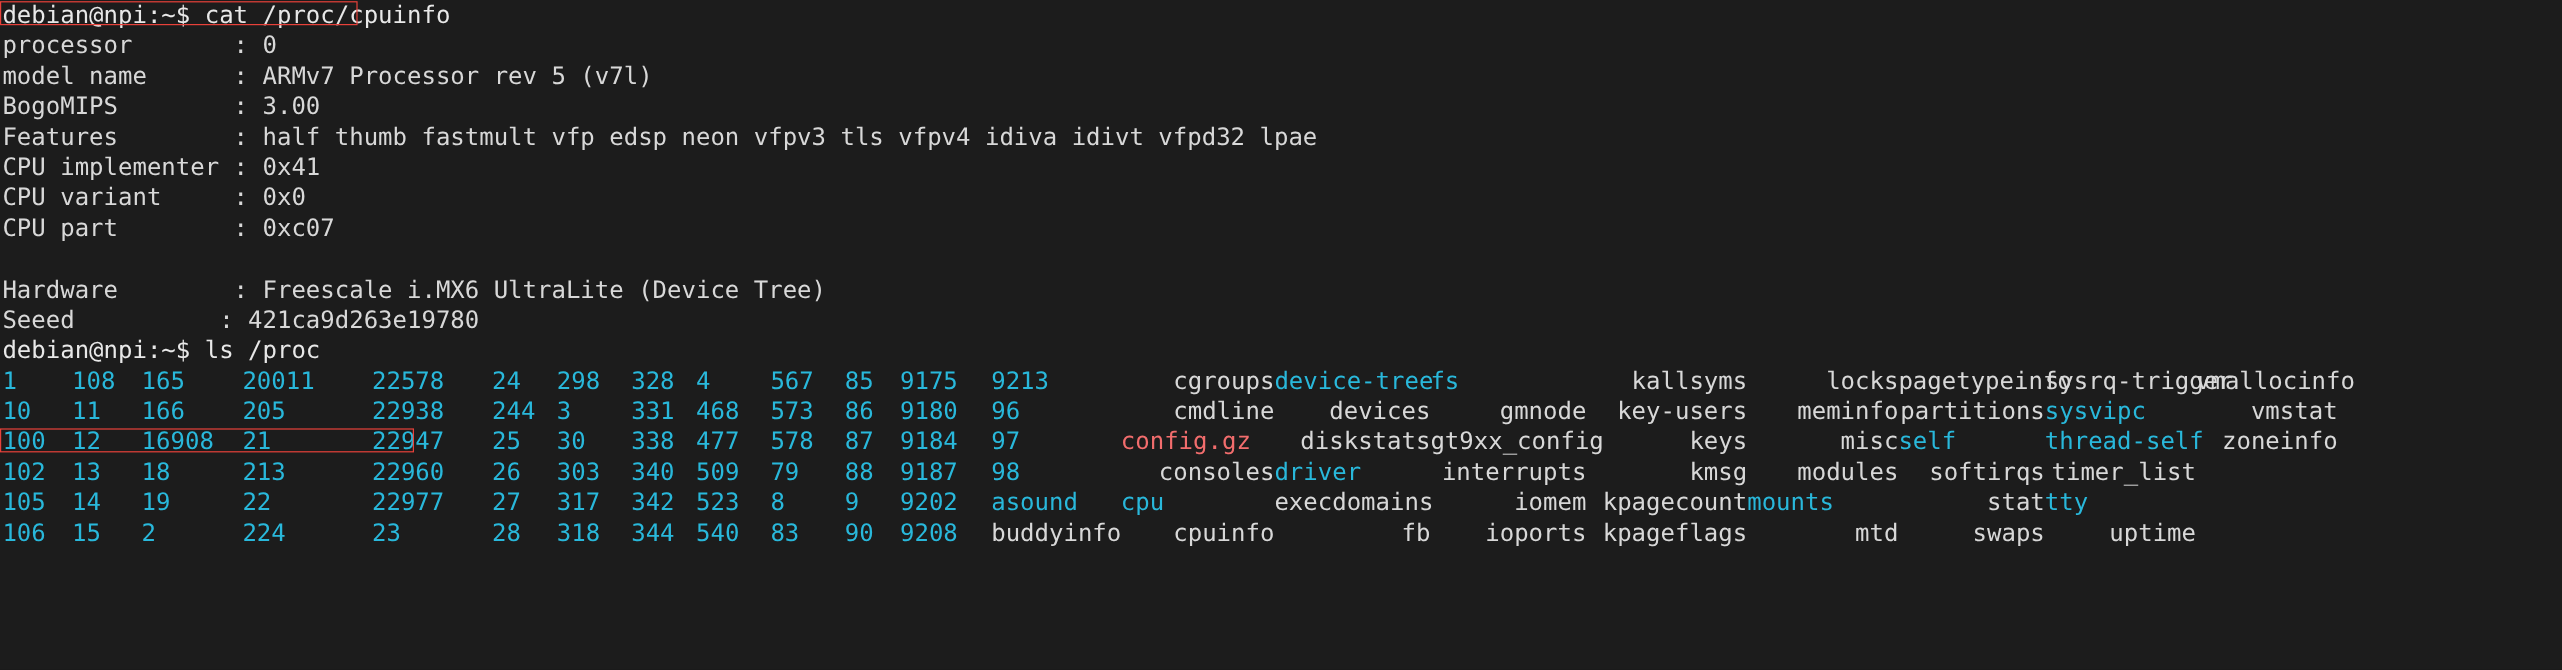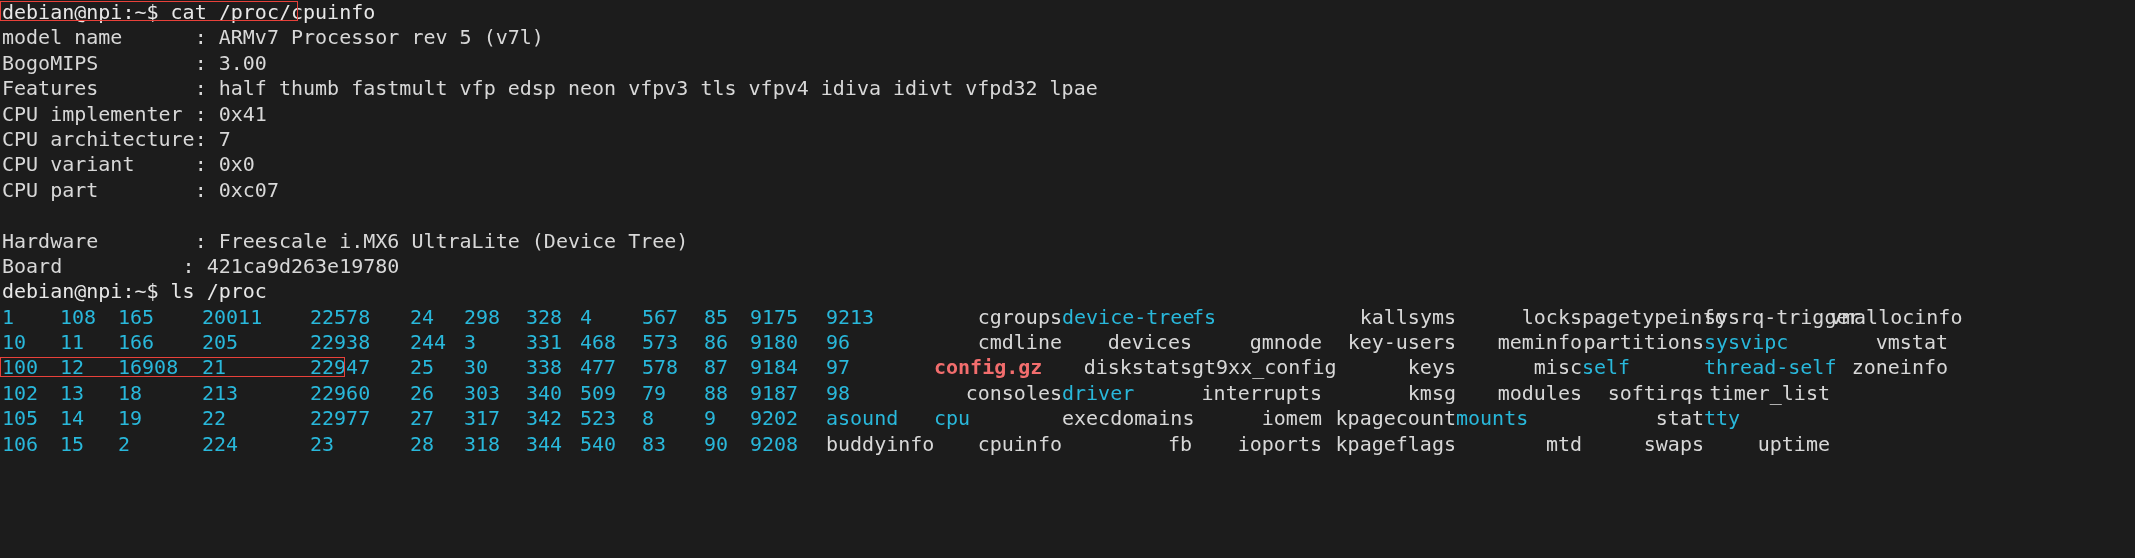--- a/index.html
+++ b/index.html
@@ -29,21 +29,21 @@
     color: #d8d8d8;
     height: 25.4px;
     padding-left: 2px;
     box-sizing: border-box;
   }
   .line.blank { color: transparent; }
 
   
   .c-default { color: #d8d8d8; text-align: right; }
   .c-dir     { color: #29b8db; }
-  .c-archive { color: #f26d6d; font-weight: bold; }
+  .c-archive { color: #f26d6d; }
   .c-prompt  { color: #e8e8e8; }
 
   
   .highlight-box {
     position: absolute;
     border: 1.6px solid #e8413a;
     box-sizing: border-box;
     pointer-events: none;
     background: transparent;
   }
@@ -65,30 +65,30 @@
   }
 </style>
 </head>
 <body>
 
 <div id="terminal">
 
   <div class="line c-prompt">debian@npi:~$ cat /proc/cpuinfo</div>
 
   <div>
+    <div class="line">processor       : 0</div>
     <div class="line">model name      : ARMv7 Processor rev 5 (v7l)</div>
     <div class="line">BogoMIPS        : 3.00</div>
     <div class="line">Features        : half thumb fastmult vfp edsp neon vfpv3 tls vfpv4 idiva idivt vfpd32 lpae</div>
     <div class="line">CPU implementer : 0x41</div>
-    <div class="line">CPU architecture: 7</div>
     <div class="line">CPU variant     : 0x0</div>
     <div class="line">CPU part        : 0xc07</div>
     <div class="line blank"></div>
     <div class="line">Hardware        : Freescale i.MX6 UltraLite (Device Tree)</div>
-    <div class="line">Board          : 421ca9d263e19780</div>
+    <div class="line">Seeed          : 421ca9d263e19780</div>
   </div>
 
   <div class="line c-prompt">debian@npi:~$ ls /proc</div>
 
   <div class="ls-grid" id="ls-grid"><div class="ls-cell c-dir">1</div><div class="ls-cell c-dir">108</div><div class="ls-cell c-dir">165</div><div class="ls-cell c-dir">20011</div><div class="ls-cell c-dir">22578</div><div class="ls-cell c-dir">24</div><div class="ls-cell c-dir">298</div><div class="ls-cell c-dir">328</div><div class="ls-cell c-dir">4</div><div class="ls-cell c-dir">567</div><div class="ls-cell c-dir">85</div><div class="ls-cell c-dir">9175</div><div class="ls-cell c-dir">9213</div><div class="ls-cell c-default">cgroups</div><div class="ls-cell c-dir">device-tree</div><div class="ls-cell c-dir">fs</div><div class="ls-cell c-default">kallsyms</div><div class="ls-cell c-default">locks</div><div class="ls-cell c-default">pagetypeinfo</div><div class="ls-cell c-default">sysrq-trigger</div><div class="ls-cell c-default">vmallocinfo</div><div class="ls-cell c-dir">10</div><div class="ls-cell c-dir">11</div><div class="ls-cell c-dir">166</div><div class="ls-cell c-dir">205</div><div class="ls-cell c-dir">22938</div><div class="ls-cell c-dir">244</div><div class="ls-cell c-dir">3</div><div class="ls-cell c-dir">331</div><div class="ls-cell c-dir">468</div><div class="ls-cell c-dir">573</div><div class="ls-cell c-dir">86</div><div class="ls-cell c-dir">9180</div><div class="ls-cell c-dir">96</div><div class="ls-cell c-default">cmdline</div><div class="ls-cell c-default">devices</div><div class="ls-cell c-default">gmnode</div><div class="ls-cell c-default">key-users</div><div class="ls-cell c-default">meminfo</div><div class="ls-cell c-default">partitions</div><div class="ls-cell c-dir">sysvipc</div><div class="ls-cell c-default">vmstat</div><div class="ls-cell c-dir">100</div><div class="ls-cell c-dir">12</div><div class="ls-cell c-dir">16908</div><div class="ls-cell c-dir">21</div><div class="ls-cell c-dir">22947</div><div class="ls-cell c-dir">25</div><div class="ls-cell c-dir">30</div><div class="ls-cell c-dir">338</div><div class="ls-cell c-dir">477</div><div class="ls-cell c-dir">578</div><div class="ls-cell c-dir">87</div><div class="ls-cell c-dir">9184</div><div class="ls-cell c-dir">97</div><div class="ls-cell c-archive">config.gz</div><div class="ls-cell c-default">diskstats</div><div class="ls-cell c-default">gt9xx_config</div><div class="ls-cell c-default">keys</div><div class="ls-cell c-default">misc</div><div class="ls-cell c-dir">self</div><div class="ls-cell c-dir">thread-self</div><div class="ls-cell c-default">zoneinfo</div><div class="ls-cell c-dir">102</div><div class="ls-cell c-dir">13</div><div class="ls-cell c-dir">18</div><div class="ls-cell c-dir">213</div><div class="ls-cell c-dir">22960</div><div class="ls-cell c-dir">26</div><div class="ls-cell c-dir">303</div><div class="ls-cell c-dir">340</div><div class="ls-cell c-dir">509</div><div class="ls-cell c-dir">79</div><div class="ls-cell c-dir">88</div><div class="ls-cell c-dir">9187</div><div class="ls-cell c-dir">98</div><div class="ls-cell c-default">consoles</div><div class="ls-cell c-dir">driver</div><div class="ls-cell c-default">interrupts</div><div class="ls-cell c-default">kmsg</div><div class="ls-cell c-default">modules</div><div class="ls-cell c-default">softirqs</div><div class="ls-cell c-default">timer_list</div><div class="ls-cell c-default"></div><div class="ls-cell c-dir">105</div><div class="ls-cell c-dir">14</div><div class="ls-cell c-dir">19</div><div class="ls-cell c-dir">22</div><div class="ls-cell c-dir">22977</div><div class="ls-cell c-dir">27</div><div class="ls-cell c-dir">317</div><div class="ls-cell c-dir">342</div><div class="ls-cell c-dir">523</div><div class="ls-cell c-dir">8</div><div class="ls-cell c-dir">9</div><div class="ls-cell c-dir">9202</div><div class="ls-cell c-dir">asound</div><div class="ls-cell c-dir">cpu</div><div class="ls-cell c-default">execdomains</div><div class="ls-cell c-default">iomem</div><div class="ls-cell c-default">kpagecount</div><div class="ls-cell c-dir">mounts</div><div class="ls-cell c-default">stat</div><div class="ls-cell c-dir">tty</div><div class="ls-cell c-default"></div><div class="ls-cell c-dir">106</div><div class="ls-cell c-dir">15</div><div class="ls-cell c-dir">2</div><div class="ls-cell c-dir">224</div><div class="ls-cell c-dir">23</div><div class="ls-cell c-dir">28</div><div class="ls-cell c-dir">318</div><div class="ls-cell c-dir">344</div><div class="ls-cell c-dir">540</div><div class="ls-cell c-dir">83</div><div class="ls-cell c-dir">90</div><div class="ls-cell c-dir">9208</div><div class="ls-cell c-default">buddyinfo</div><div class="ls-cell c-default">cpuinfo</div><div class="ls-cell c-default">fb</div><div class="ls-cell c-default">ioports</div><div class="ls-cell c-default">kpageflags</div><div class="ls-cell c-default">mtd</div><div class="ls-cell c-default">swaps</div><div class="ls-cell c-default">uptime</div><div class="ls-cell c-default"></div></div>
 
   <div class="highlight-box" id="box-0" style="left: 0px; top: 1px; width: 298px; height: 20px; border-color: rgb(232, 65, 58);"></div>
   <div class="highlight-box" id="box-1" style="left: 0px; top: 357px; width: 345px; height: 20px; border-color: rgb(232, 65, 58);"></div>
 </div>
 

